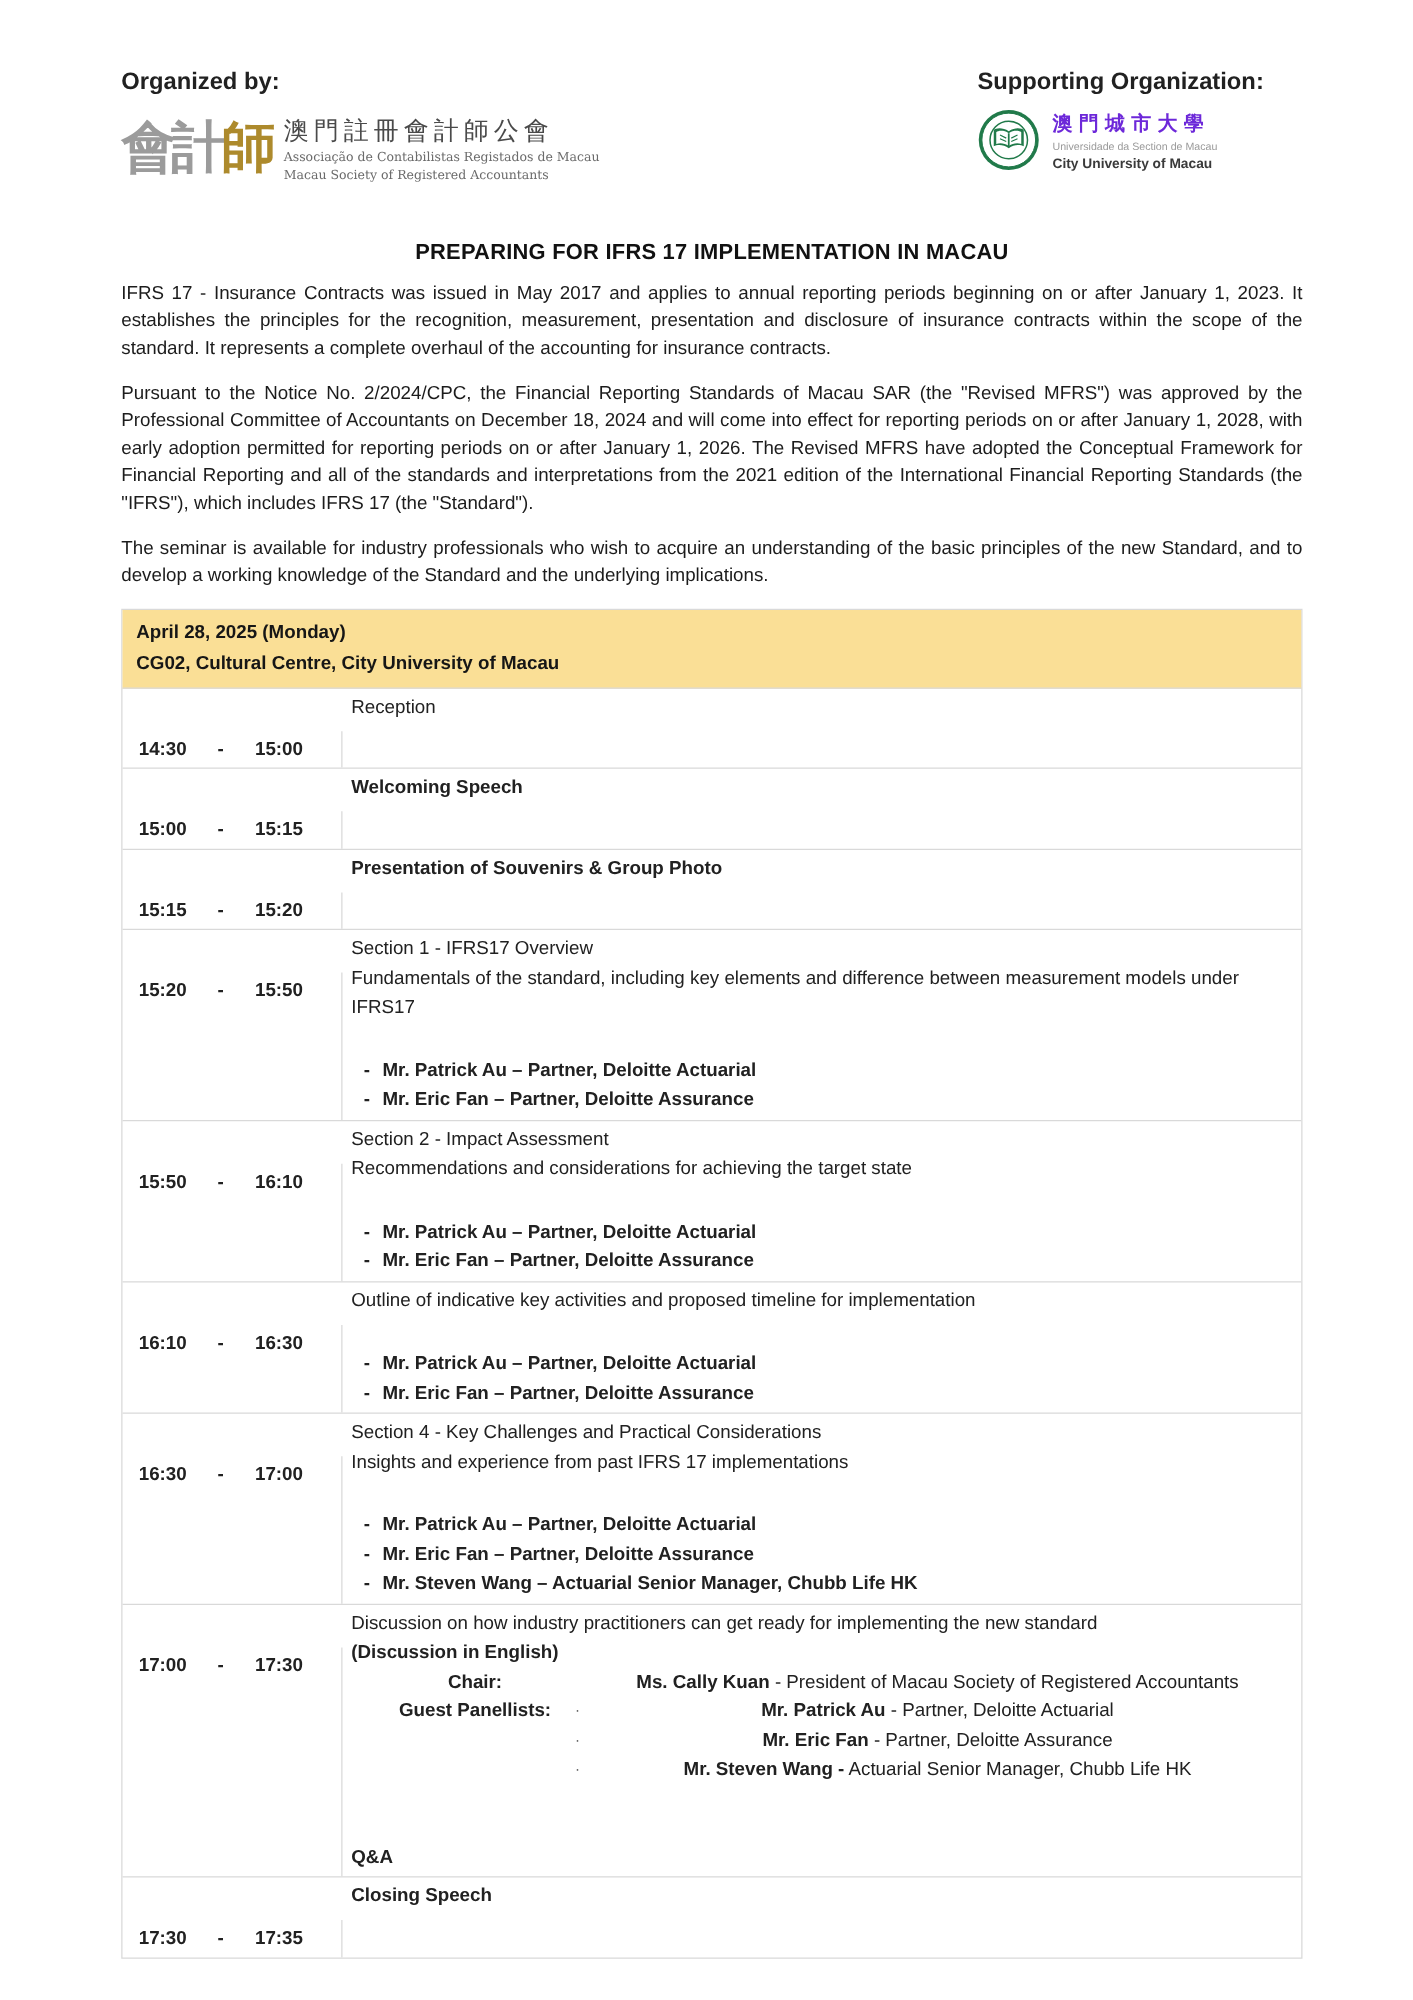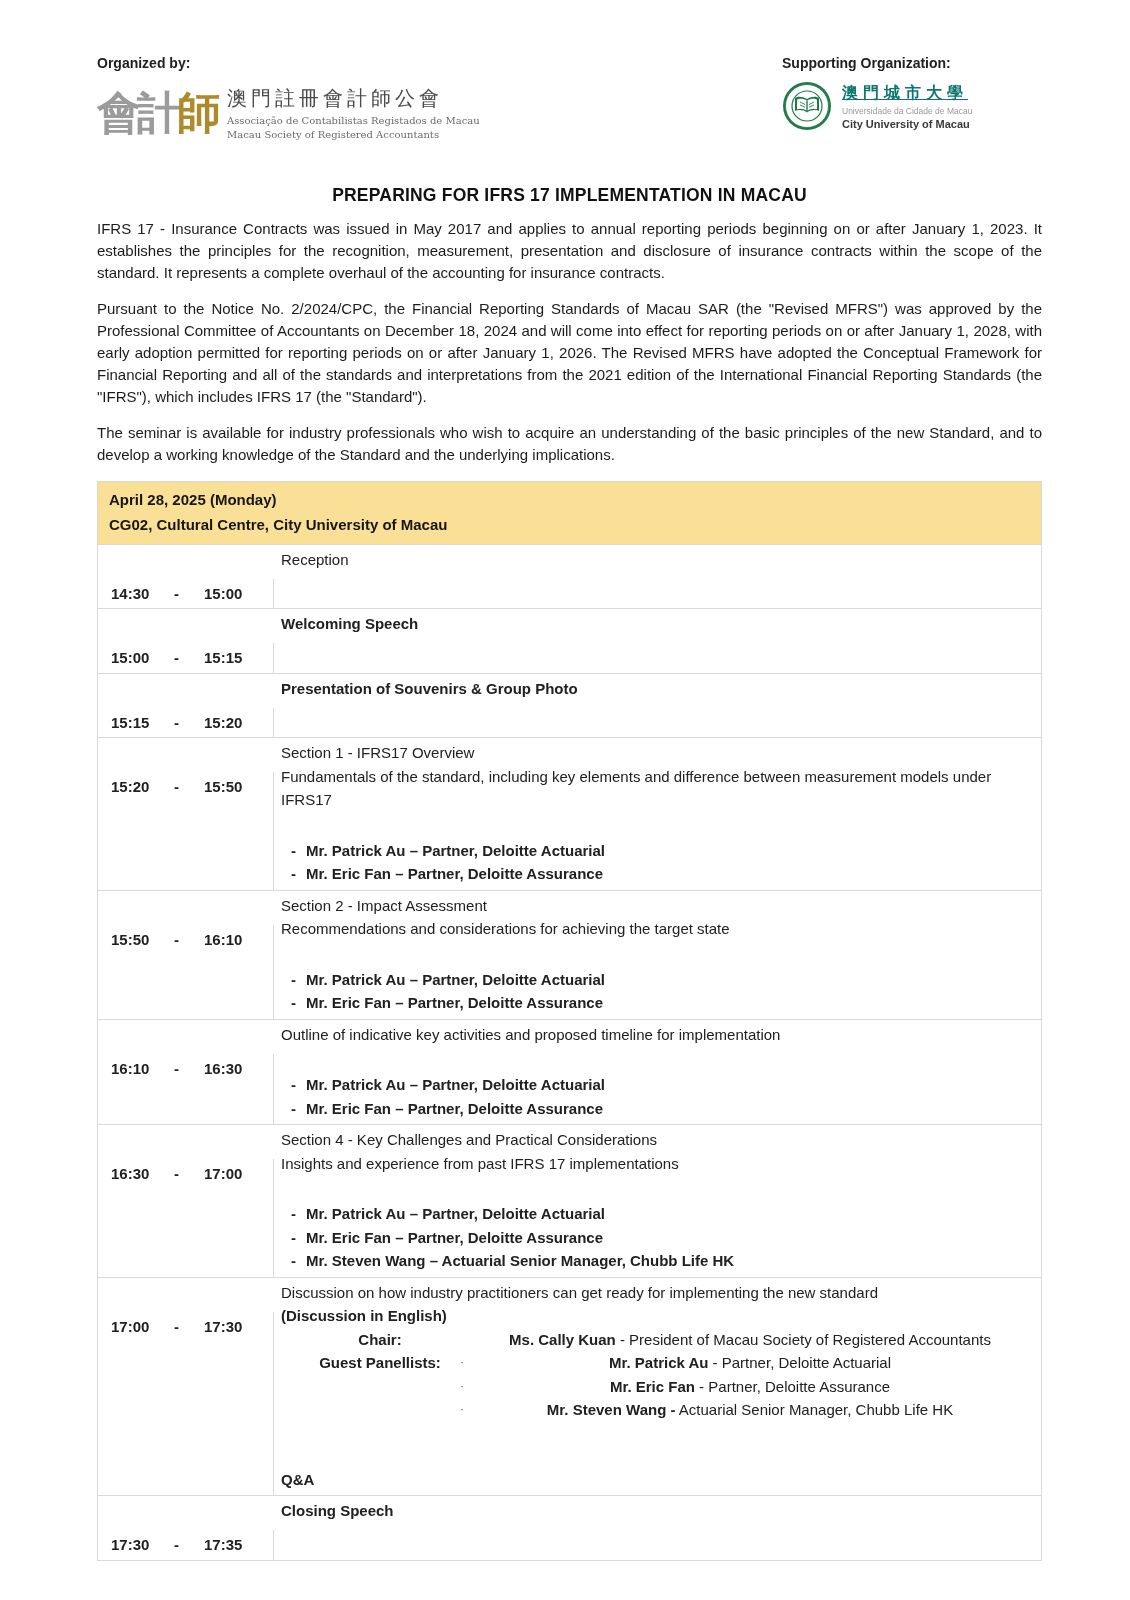--- a/index.html
+++ b/index.html
@@ -15,34 +15,34 @@
   html,body{margin:0;padding:0;}
   body{
     width:1130px;height:1600px;background:#ffffff;color:var(--text);
     font-family:"Liberation Sans",sans-serif;font-size:15px;
   }
   .page{padding:55px 88px 0 97px;}
 
   
   .org-header{display:flex;justify-content:space-between;align-items:flex-start;}
   .org-left{flex:1;}
-  .org-label{font-weight:bold;font-size:14px;margin-bottom:14px;}
+  .org-label{font-weight:bold;font-size:19px;margin-bottom:14px;}
   .logos-row{display:flex;align-items:flex-start;gap:68px;}
   .logo-block{display:flex;align-items:center;gap:10px;}
   .msra-glyphs{display:flex;align-items:center;font-family:"DejaVu Serif",serif;font-weight:bold;line-height:1;}
   .msra-glyphs .g{font-size:44px;color:var(--logo-gray);letter-spacing:-4px;}
   .msra-glyphs .g.gold{color:var(--gold);}
   .org-text .cn{font-family:"DejaVu Serif",serif;font-size:20px;letter-spacing:4px;color:#4a4a4a;margin-bottom:2px;white-space:nowrap;}
   .org-text .pt{font-family:"DejaVu Serif",serif;font-size:10px;color:#6b6b6b;line-height:1.35;}
   .org-text .en{font-family:"DejaVu Serif",serif;font-size:10px;color:#6b6b6b;line-height:1.35;}
   .miipa-text .cn{font-size:14px;letter-spacing:2px;color:#3f3f3f;}
   .miipa-text .en{font-size:9px;color:#777;}
   .org-right{width:260px;flex:0 0 auto;}
   .org-right .org-label{margin-bottom:10px;}
-  .cityu-text .cn{font-size:16px;letter-spacing:5px;color:#0f766e;font-weight:bold;text-decoration:underline;}
+  .cityu-text .cn{font-size:16px;letter-spacing:5px;color:#6d28d9;font-weight:bold;}
   .cityu-text .pt{font-size:8.5px;color:#9a9a9a;font-family:"Liberation Sans",sans-serif;}
   .cityu-text .en{font-size:11px;color:#3a3a3a;font-weight:bold;font-family:"Liberation Sans",sans-serif;}
 
   
   h1.doc-title{
     text-align:center;font-size:17.5px;font-weight:bold;color:#111;
     margin:44px 0 12px 0;letter-spacing:0.2px;
   }
   p.body-par{
     text-align:justify;line-height:21.8px;margin:0 0 15px 0;color:#1c1c1c;
@@ -113,21 +113,21 @@
             <circle cx="25" cy="25" r="21.5" fill="none" stroke="#217a4a" stroke-width="0.8"></circle>
             <circle cx="25" cy="25" r="15" fill="#ffffff" stroke="#217a4a" stroke-width="1.2"></circle>
             <path d="M25 18 C 20 14.5, 14.5 15.5, 13 17 L13 30 C 16 28.5, 21 28.5, 25 31.5 C 29 28.5, 34 28.5, 37 30 L37 17 C 35.5 15.5, 30 14.5, 25 18 Z" fill="#217a4a"></path>
             <path d="M25 19.5 C 21 16.8, 16.5 17.5, 15 18.7 L15 28.2 C 18 27.2, 22 27.6, 25 29.8 C 28 27.6, 32 27.2, 35 28.2 L35 18.7 C 33.5 17.5, 29 16.8, 25 19.5 Z" fill="#ffffff"></path>
             <path d="M25 19.5 L25 29.8" stroke="#217a4a" stroke-width="1.4"></path>
             <path d="M18 21 L23 23.5 M18 24 L23 26.2 M32 21 L27 23.5 M32 24 L27 26.2" stroke="#217a4a" stroke-width="0.9"></path>
           </svg>
         </span>
         <div class="org-text cityu-text">
           <div class="cn">澳門城市大學</div>
-          <div class="pt">Universidade da Cidade de Macau</div>
+          <div class="pt">Universidade da Section de Macau</div>
           <div class="en">City University of Macau</div>
         </div>
       </div>
     </div>
   </div>
 
   <h1 class="doc-title">PREPARING FOR IFRS 17 IMPLEMENTATION IN MACAU</h1>
 
   <p class="body-par">IFRS 17 - Insurance Contracts was issued in May 2017 and applies to annual reporting periods beginning on or after January 1, 2023. It establishes the principles for the recognition, measurement, presentation and disclosure of insurance contracts within the scope of the standard. It represents a complete overhaul of the accounting for insurance contracts.</p>
   <p class="body-par">Pursuant to the Notice No. 2/2024/CPC, the Financial Reporting Standards of Macau SAR (the "Revised MFRS") was approved by the Professional Committee of Accountants on December 18, 2024 and will come into effect for reporting periods on or after January 1, 2028, with early adoption permitted for reporting periods on or after January 1, 2026. The Revised MFRS have adopted the Conceptual Framework for Financial Reporting and all of the standards and interpretations from the 2021 edition of the International Financial Reporting Standards (the "IFRS"), which includes IFRS 17 (the "Standard").</p>

